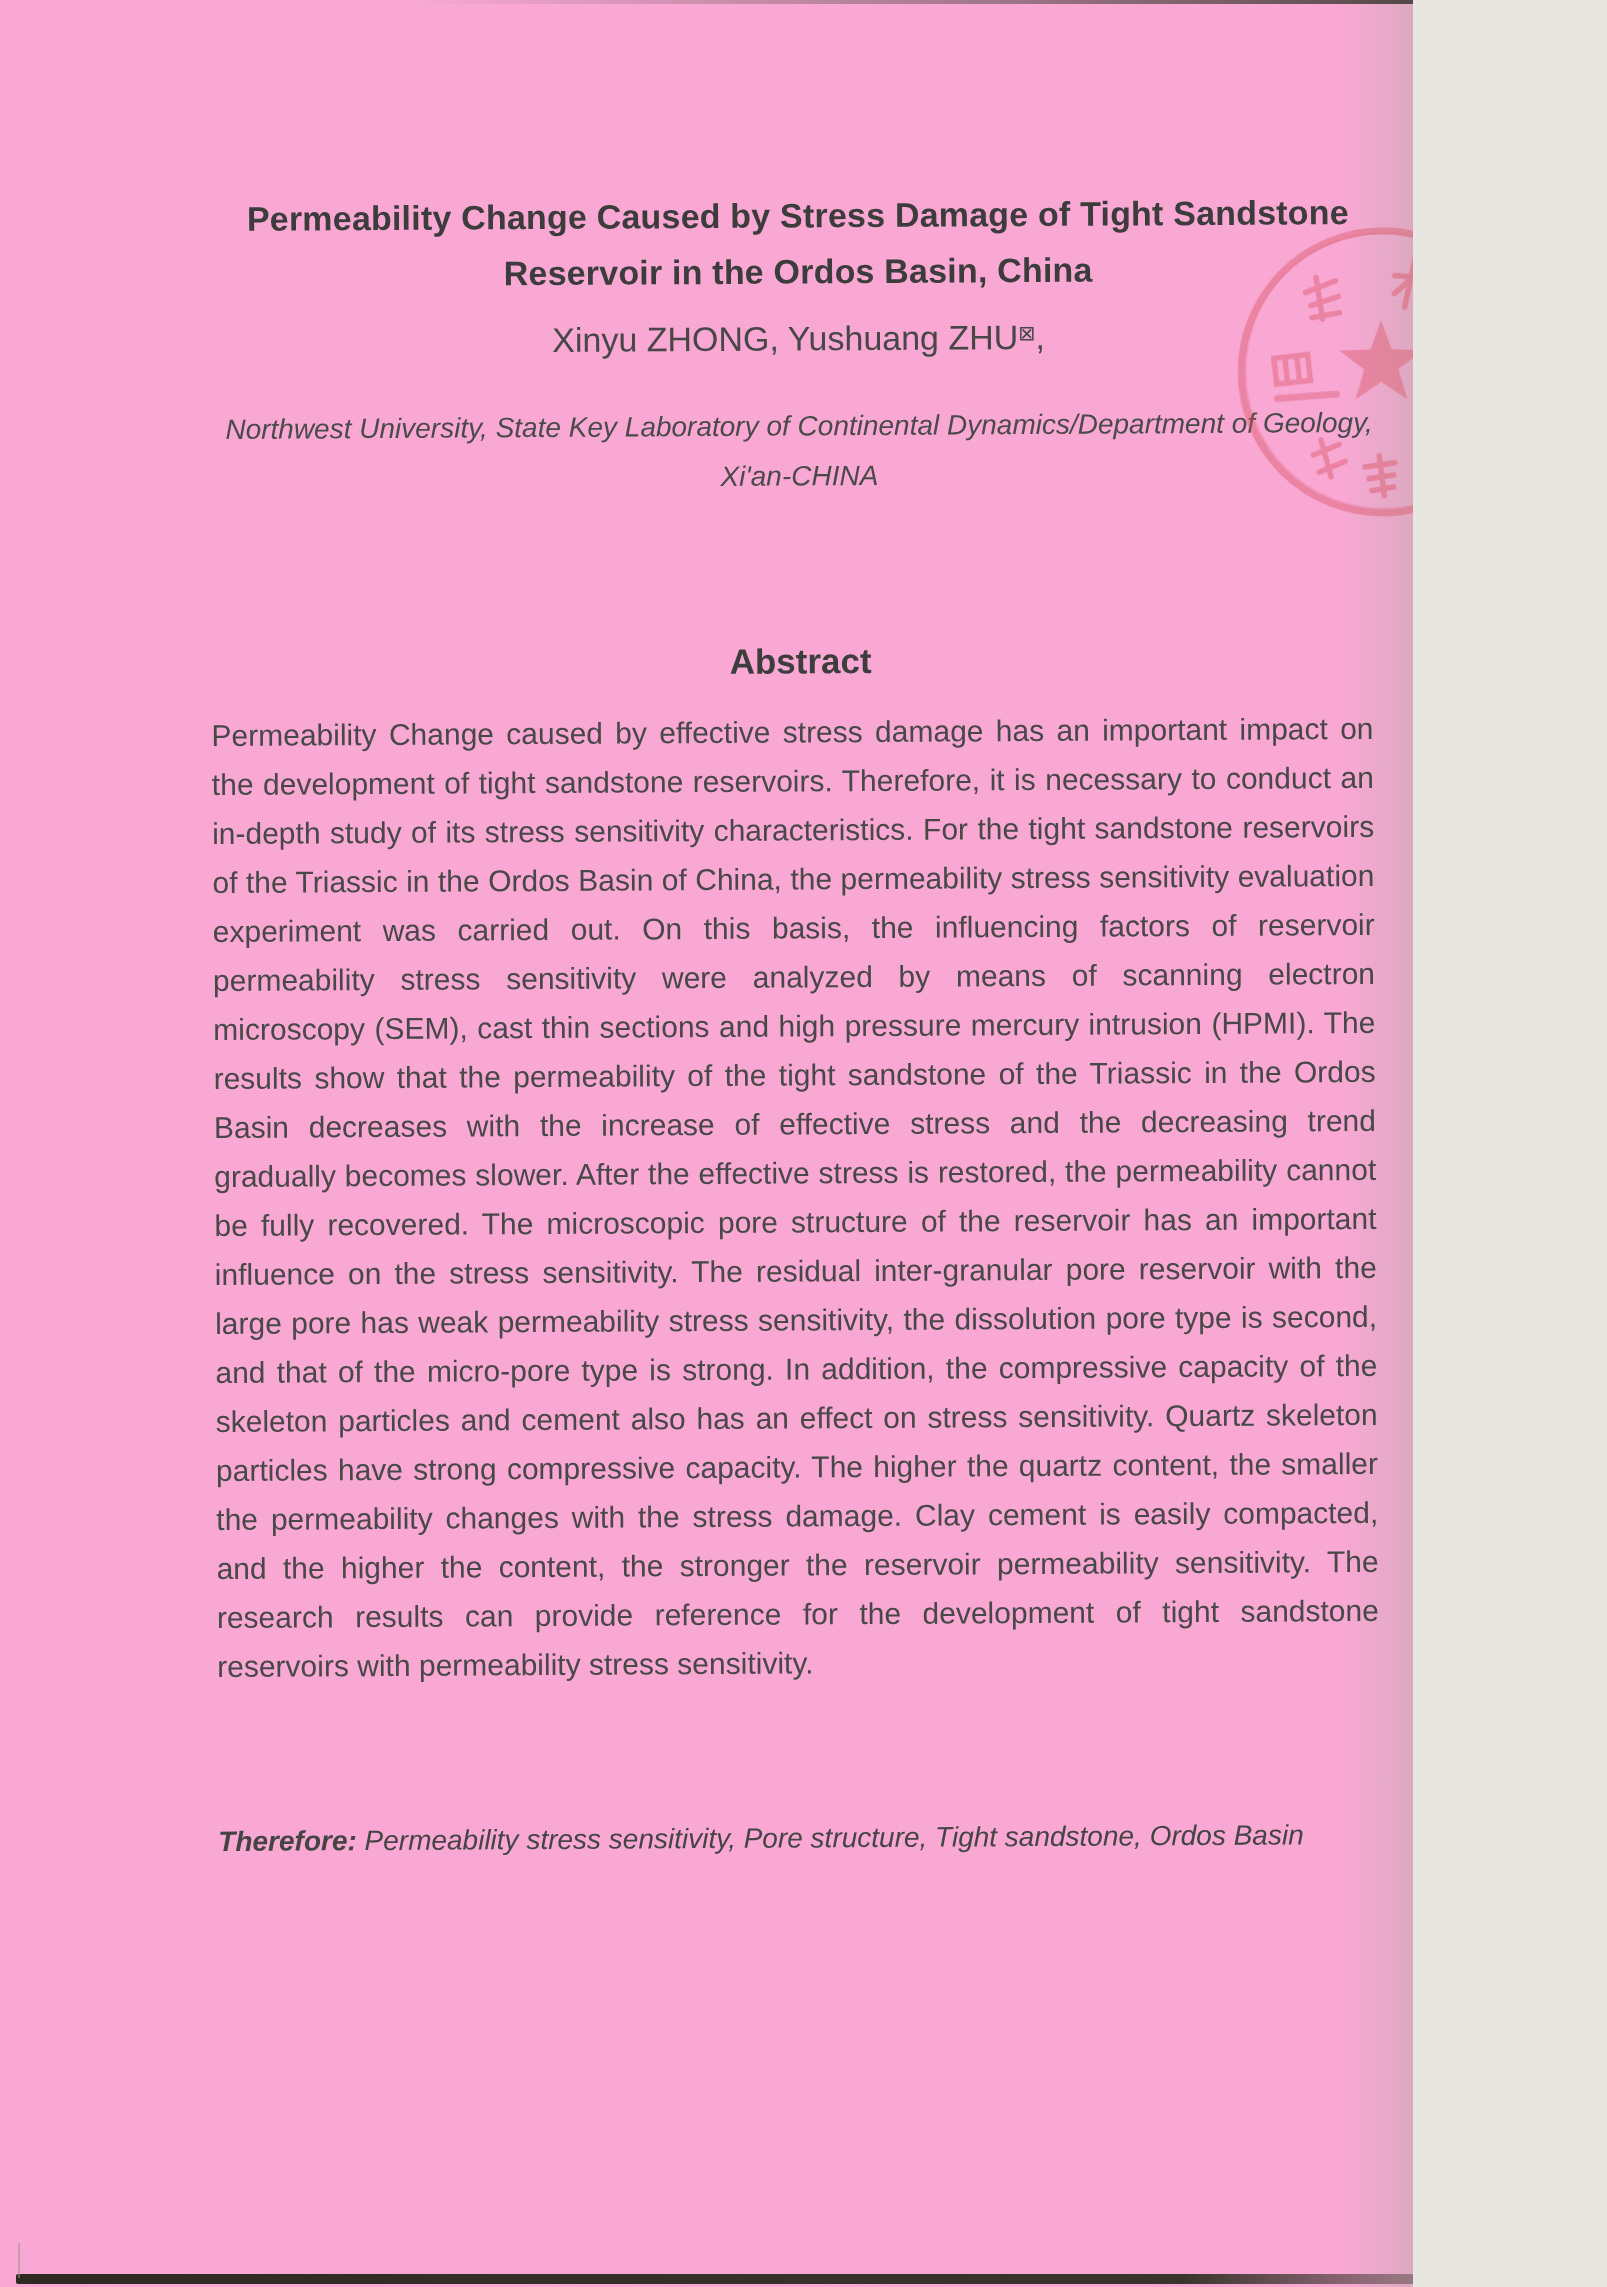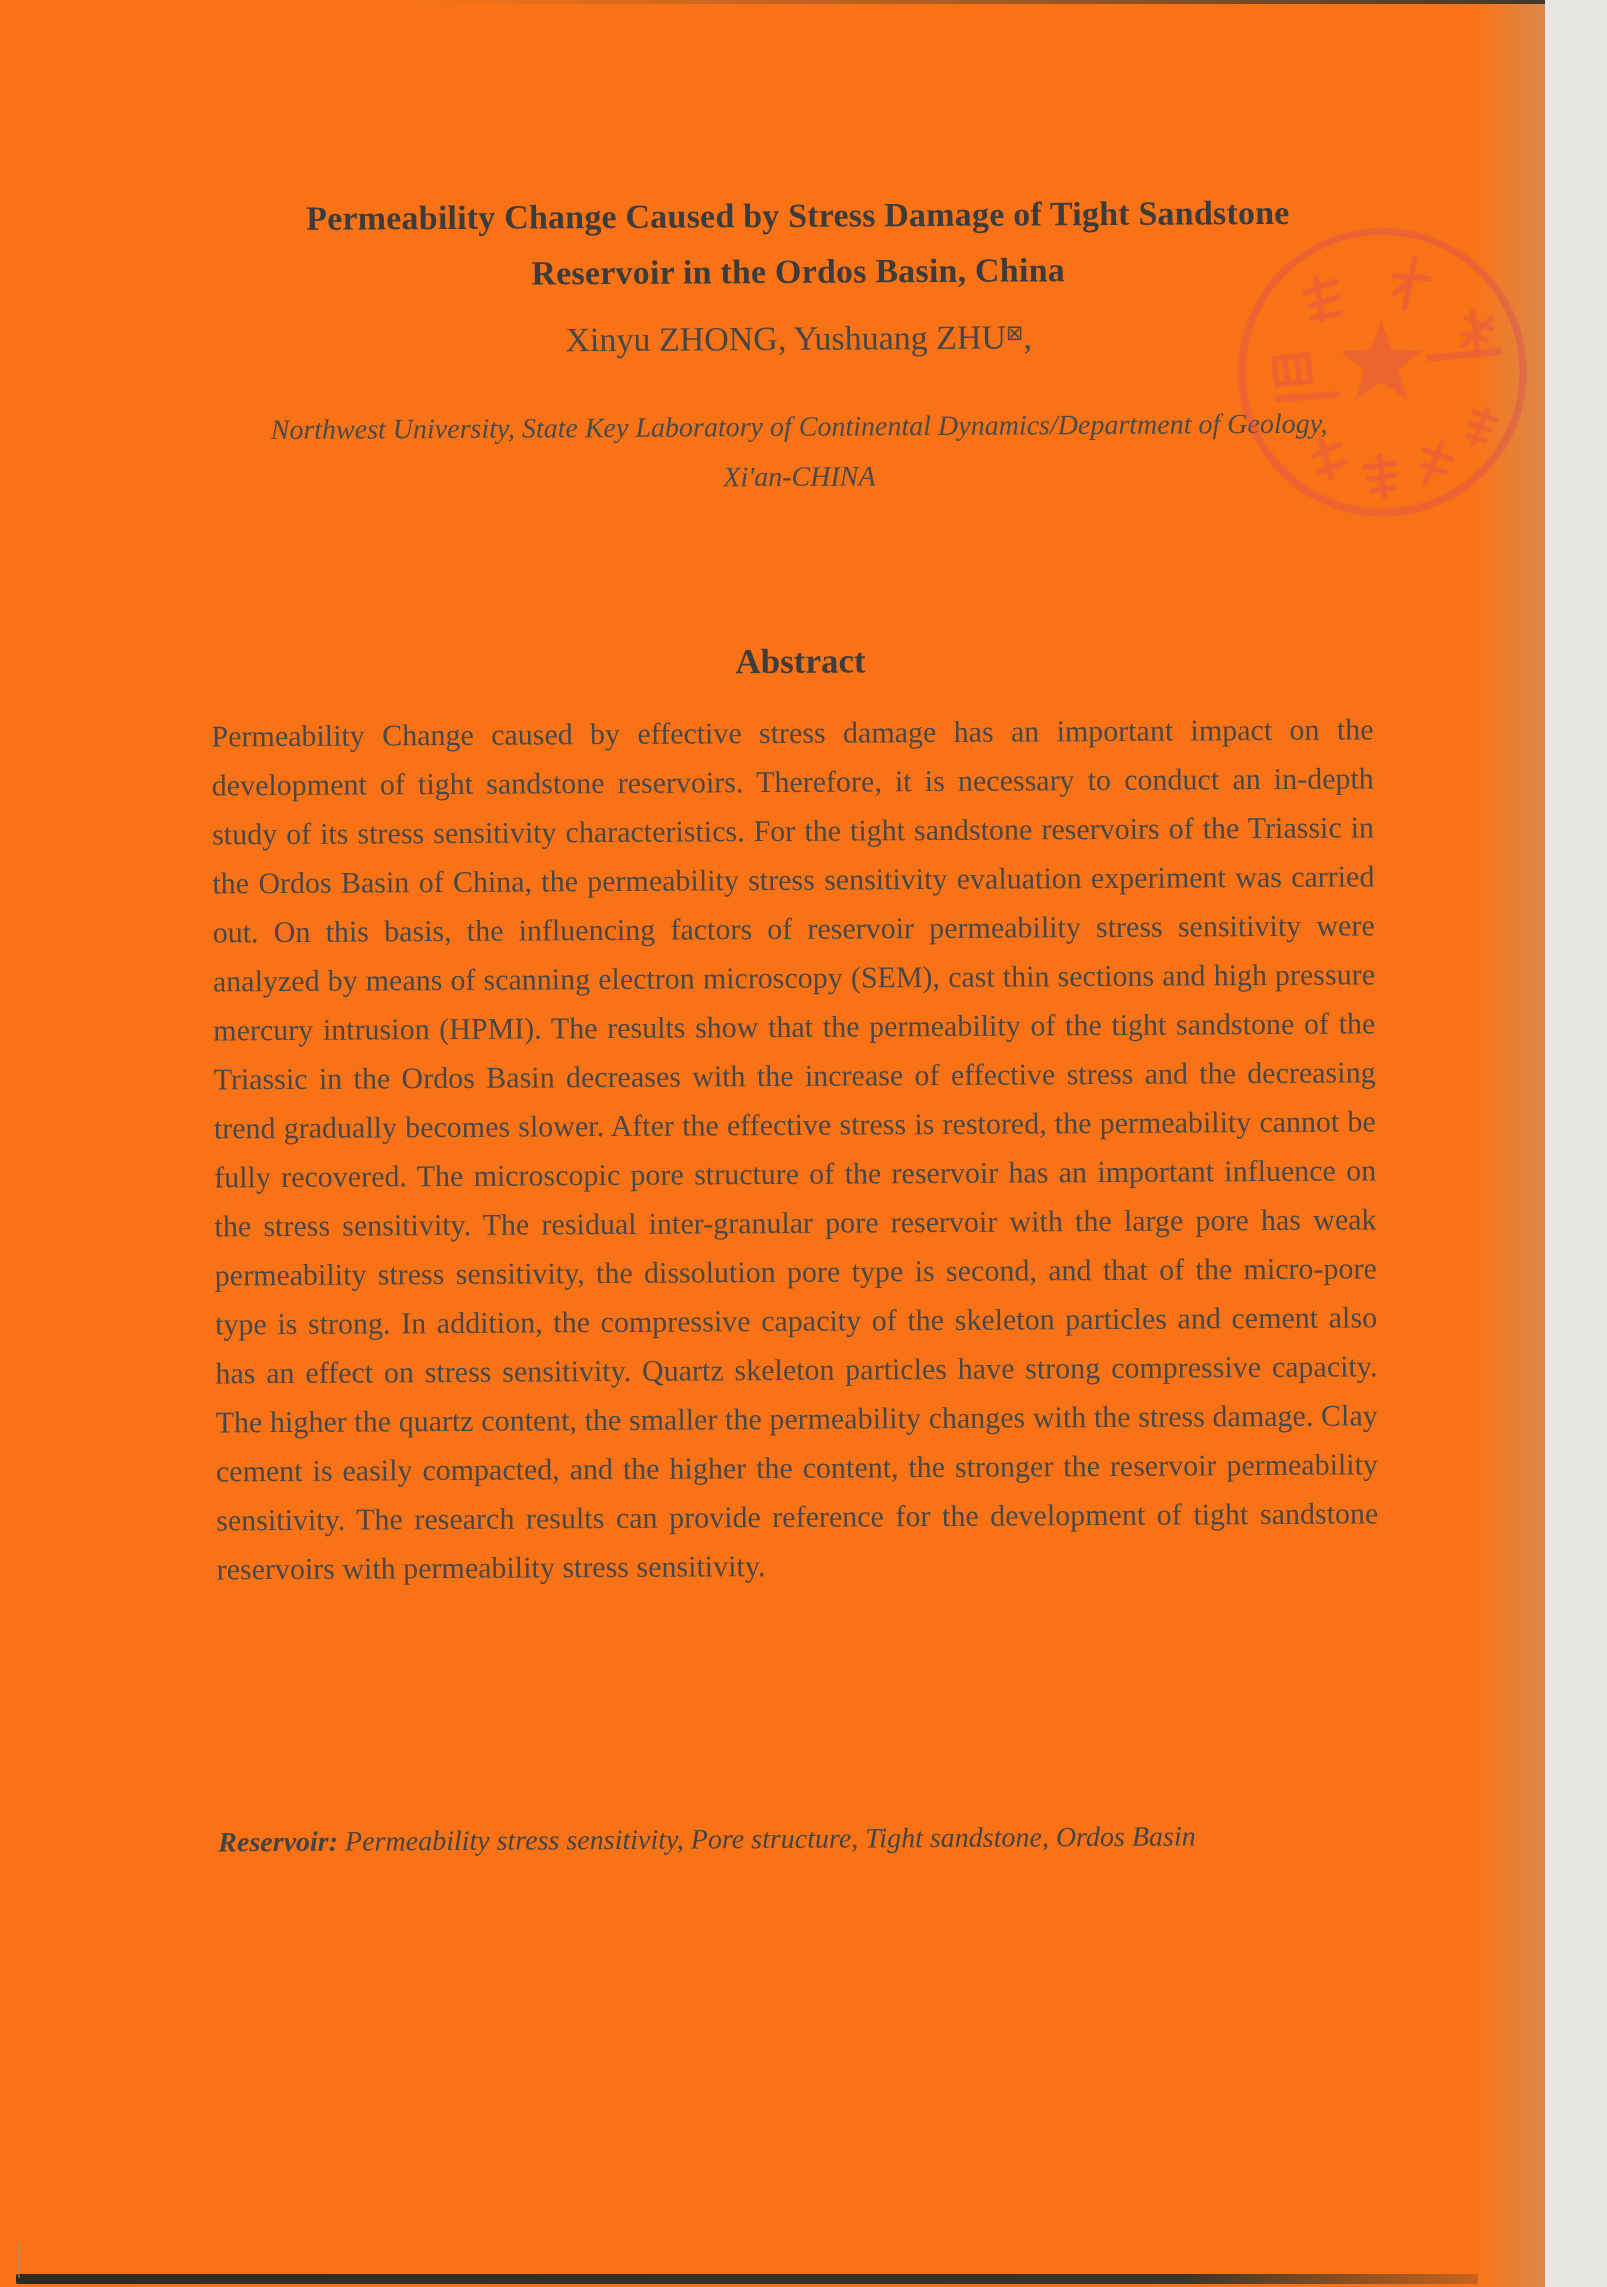--- a/index.html
+++ b/index.html
@@ -1,21 +1,21 @@
 <!DOCTYPE html>
 <html><head>
 <meta charset="utf-8">
 <style>
   html,body{margin:0;padding:0;background:#e8e6e0;}
   #page{
     position:relative;
-    width:1545px;height:2288px;
-    background:#f97316;
+    width:1413px;height:2288px;
+    background:#f9a8d4;
     overflow:hidden;
-    font-family:Liberation Serif, serif;
+    font-family:Liberation Sans, sans-serif;
     color:#454545;
   }
   
   .right-shade{position:absolute;top:0;right:0;width:71px;height:100%;
     background:linear-gradient(to left, rgba(175,171,162,0.38), rgba(175,171,162,0));}
   .top-edge-line{position:absolute;top:0;left:412px;width:1196px;height:3.9px;
     background:linear-gradient(to right, rgba(70,68,60,0), rgba(70,68,60,0.45) 45%, #35332c 100%);}
   .bottom-edge-bar{position:absolute;top:2274px;left:15.7px;width:1462px;height:9.8px;border-radius:2px;
     background:linear-gradient(to right,#2e2a22 0%, #3a352c 80%, rgba(58,53,44,0.25) 100%);}
   .bottom-left-tick{position:absolute;left:17.6px;top:2243px;width:2.9px;height:35px;background:#9a958b;opacity:.55;}
@@ -66,21 +66,21 @@
     <div class="centered authors"><span>Xinyu ZHONG, Yushuang ZHU</span><sup class="env">⊠</sup><span>,</span></div>
 
     <div class="centered affiliation">Northwest University, State Key Laboratory of Continental Dynamics/Department of Geology,</div>
 
     <div class="centered location">Xi'an-CHINA</div>
 
     <div class="centered abstract-heading">Abstract</div>
 
     <p class="abstract-body">Permeability Change caused by effective stress damage has an important impact on the development of tight sandstone reservoirs. Therefore, it is necessary to conduct an in-depth study of its stress sensitivity characteristics. For the tight sandstone reservoirs of the Triassic in the Ordos Basin of China, the permeability stress sensitivity evaluation experiment was carried out. On this basis, the influencing factors of reservoir permeability stress sensitivity were analyzed by means of scanning electron microscopy (SEM), cast thin sections and high pressure mercury intrusion (HPMI). The results show that the permeability of the tight sandstone of the Triassic in the Ordos Basin decreases with the increase of effective stress and the decreasing trend gradually becomes slower. After the effective stress is restored, the permeability cannot be fully recovered. The microscopic pore structure of the reservoir has an important influence on the stress sensitivity. The residual inter-granular pore reservoir with the large pore has weak permeability stress sensitivity, the dissolution pore type is second, and that of the micro-pore type is strong. In addition, the compressive capacity of the skeleton particles and cement also has an effect on stress sensitivity. Quartz skeleton particles have strong compressive capacity. The higher the quartz content, the smaller the permeability changes with the stress damage. Clay cement is easily compacted, and the higher the content, the stronger the reservoir permeability sensitivity. The research results can provide reference for the development of tight sandstone reservoirs with permeability stress sensitivity.</p>
 
-    <div class="keywords"><span class="kw-label">Reservoir:</span>&nbsp;<span class="kw-text">Permeability stress sensitivity, Pore structure, Tight sandstone, Ordos Basin</span></div>
+    <div class="keywords"><span class="kw-label">Therefore:</span>&nbsp;<span class="kw-text">Permeability stress sensitivity, Pore structure, Tight sandstone, Ordos Basin</span></div>
 
     <div class="stamp">
       <svg viewBox="0 0 300 300">
         <g opacity="0.9">
           <circle class="ink" cx="150" cy="150" r="141" stroke-width="7" opacity="0.62"></circle>
           <circle class="ink" cx="151" cy="149" r="138" stroke-width="2.5" opacity="0.28"></circle>
 
           <polygon class="ink-fill" opacity="0.6" points="149,98 159.6,127.4 190.8,128.4 166.1,147.6 174.9,177.6 149,160 123.1,177.6 131.9,147.6 107.2,128.4 138.4,127.4"></polygon>
 
           <g class="ink" stroke-width="5.5" stroke-linecap="round" opacity="0.62" transform="translate(92,78) rotate(-14)">

